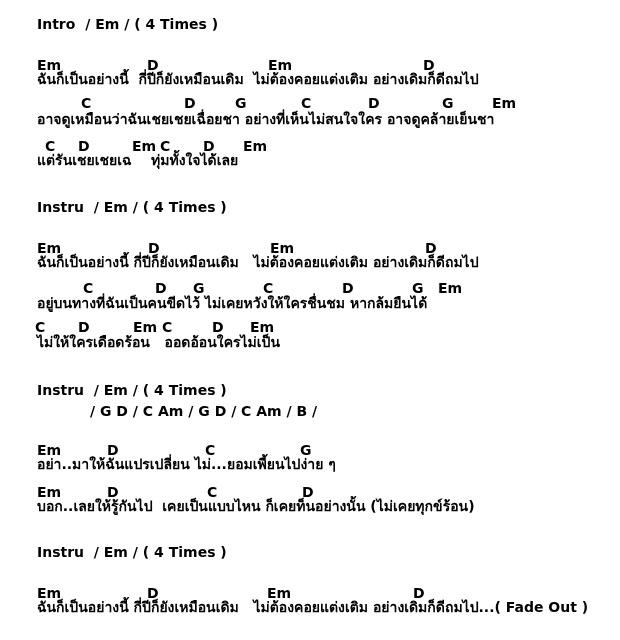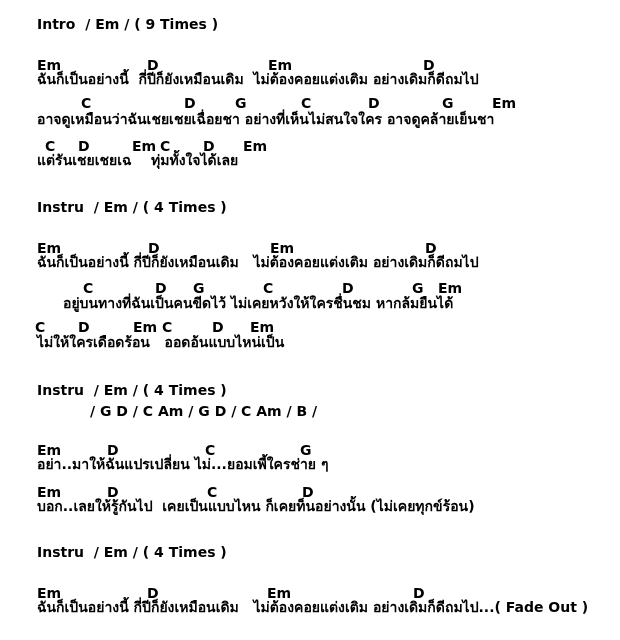--- a/index.html
+++ b/index.html
@@ -34,36 +34,36 @@
     top: 0;
     font-weight: bold;
     font-size: 14px;
   }
   .lyric-line { font-size: 14px; }
 </style>
 </head>
 <body>
 
 <div id="sheet">
-    <div class="line section-line" style="top: 14px;"><span style="left: 37px;">Intro  / Em / ( 9 Times )</span></div>
+    <div class="line section-line" style="top: 14px;"><span style="left: 37px;">Intro  / Em / ( 4 Times )</span></div>
     <div class="line chord-line" style="top: 55px;"><span class="chord" style="left: 37px;">Em</span><span class="chord" style="left: 147px;">D</span><span class="chord" style="left: 268px;">Em</span><span class="chord" style="left: 423px;">D</span></div>
     <div class="line lyric-line" style="top: 69px;"><span style="left: 37px;">ฉันก็เป็นอย่างนี้  กี่ปีก็ยังเหมือนเดิม  ไม่ต้องคอยแต่งเติม อย่างเดิมก็ดีถมไป</span></div>
     <div class="line chord-line" style="top: 93px;"><span class="chord" style="left: 81px;">C</span><span class="chord" style="left: 184px;">D</span><span class="chord" style="left: 235px;">G</span><span class="chord" style="left: 301px;">C</span><span class="chord" style="left: 368px;">D</span><span class="chord" style="left: 442px;">G</span><span class="chord" style="left: 492px;">Em</span></div>
     <div class="line lyric-line" style="top: 109px;"><span style="left: 37px;">อาจดูเหมือนว่าฉันเชยเชยเฉื่อยชา อย่างที่เห็นไม่สนใจใคร อาจดูคล้ายเย็นชา</span></div>
     <div class="line chord-line" style="top: 136px;"><span class="chord" style="left: 45px;">C</span><span class="chord" style="left: 78px;">D</span><span class="chord" style="left: 132px;">Em</span><span class="chord" style="left: 160px;">C</span><span class="chord" style="left: 203px;">D</span><span class="chord" style="left: 243px;">Em</span></div>
     <div class="line lyric-line" style="top: 150px;"><span style="left: 37px;">แต่รันเชยเชยเฉ    ทุ่มทั้งใจได้เลย</span></div>
     <div class="line section-line" style="top: 197px;"><span style="left: 37px;">Instru  / Em / ( 4 Times )</span></div>
     <div class="line chord-line" style="top: 238px;"><span class="chord" style="left: 37px;">Em</span><span class="chord" style="left: 148px;">D</span><span class="chord" style="left: 270px;">Em</span><span class="chord" style="left: 425px;">D</span></div>
     <div class="line lyric-line" style="top: 252px;"><span style="left: 37px;">ฉันก็เป็นอย่างนี้ กี่ปีก็ยังเหมือนเดิม   ไม่ต้องคอยแต่งเติม อย่างเดิมก็ดีถมไป</span></div>
     <div class="line chord-line" style="top: 278px;"><span class="chord" style="left: 83px;">C</span><span class="chord" style="left: 155px;">D</span><span class="chord" style="left: 193px;">G</span><span class="chord" style="left: 263px;">C</span><span class="chord" style="left: 342px;">D</span><span class="chord" style="left: 412px;">G</span><span class="chord" style="left: 438px;">Em</span></div>
-    <div class="line lyric-line" style="top: 293px;"><span style="left: 37px; margin-left: 26px;">อยู่บนทางที่ฉันเป็นคนขีดไว้ ไม่เคยหวังให้ใครชื่นชม หากล้มยืนได้</span></div>
+    <div class="line lyric-line" style="top: 293px;"><span style="left: 37px;">อยู่บนทางที่ฉันเป็นคนขีดไว้ ไม่เคยหวังให้ใครชื่นชม หากล้มยืนได้</span></div>
     <div class="line chord-line" style="top: 317px;"><span class="chord" style="left: 35px;">C</span><span class="chord" style="left: 78px;">D</span><span class="chord" style="left: 133px;">Em</span><span class="chord" style="left: 162px;">C</span><span class="chord" style="left: 212px;">D</span><span class="chord" style="left: 250px;">Em</span></div>
-    <div class="line lyric-line" style="top: 332px;"><span style="left: 37px;">ไม่ให้ใครเดือดร้อน   ออดอ้นแบบไหน่เป็น</span></div>
+    <div class="line lyric-line" style="top: 332px;"><span style="left: 37px;">ไม่ให้ใครเดือดร้อน   ออดอ้อนใครไม่เป็น</span></div>
     <div class="line section-line" style="top: 380px;"><span style="left: 37px;">Instru  / Em / ( 4 Times )</span></div>
     <div class="line section-line" style="top: 401px;"><span style="left: 90px;">/ G D / C Am / G D / C Am / B /</span></div>
     <div class="line chord-line" style="top: 440px;"><span class="chord" style="left: 37px;">Em</span><span class="chord" style="left: 107px;">D</span><span class="chord" style="left: 205px;">C</span><span class="chord" style="left: 300px;">G</span></div>
-    <div class="line lyric-line" style="top: 454px;"><span style="left: 37px;">อย่า..มาให้ฉันแปรเปลี่ยน ไม่...ยอมเพี้ใครช่าย ๆ</span></div>
+    <div class="line lyric-line" style="top: 454px;"><span style="left: 37px;">อย่า..มาให้ฉันแปรเปลี่ยน ไม่...ยอมเพี้ยนไปง่าย ๆ</span></div>
     <div class="line chord-line" style="top: 482px;"><span class="chord" style="left: 37px;">Em</span><span class="chord" style="left: 107px;">D</span><span class="chord" style="left: 207px;">C</span><span class="chord" style="left: 302px;">D</span></div>
     <div class="line lyric-line" style="top: 496px;"><span style="left: 37px;">บอก..เลยให้รู้กันไป  เคยเป็นแบบไหน ก็เคยท็นอย่างนั้น (ไม่เคยทุกข์ร้อน)</span></div>
     <div class="line section-line" style="top: 542px;"><span style="left: 37px;">Instru  / Em / ( 4 Times )</span></div>
     <div class="line chord-line" style="top: 583px;"><span class="chord" style="left: 37px;">Em</span><span class="chord" style="left: 147px;">D</span><span class="chord" style="left: 267px;">Em</span><span class="chord" style="left: 413px;">D</span></div>
     <div class="line lyric-line" style="top: 597px;"><span style="left: 37px;">ฉันก็เป็นอย่างนี้ กี่ปีก็ยังเหมือนเดิม   ไม่ต้องคอยแต่งเติม อย่างเดิมก็ดีถมไป...( Fade Out )</span></div>
   </div>
 
 </body></html>

